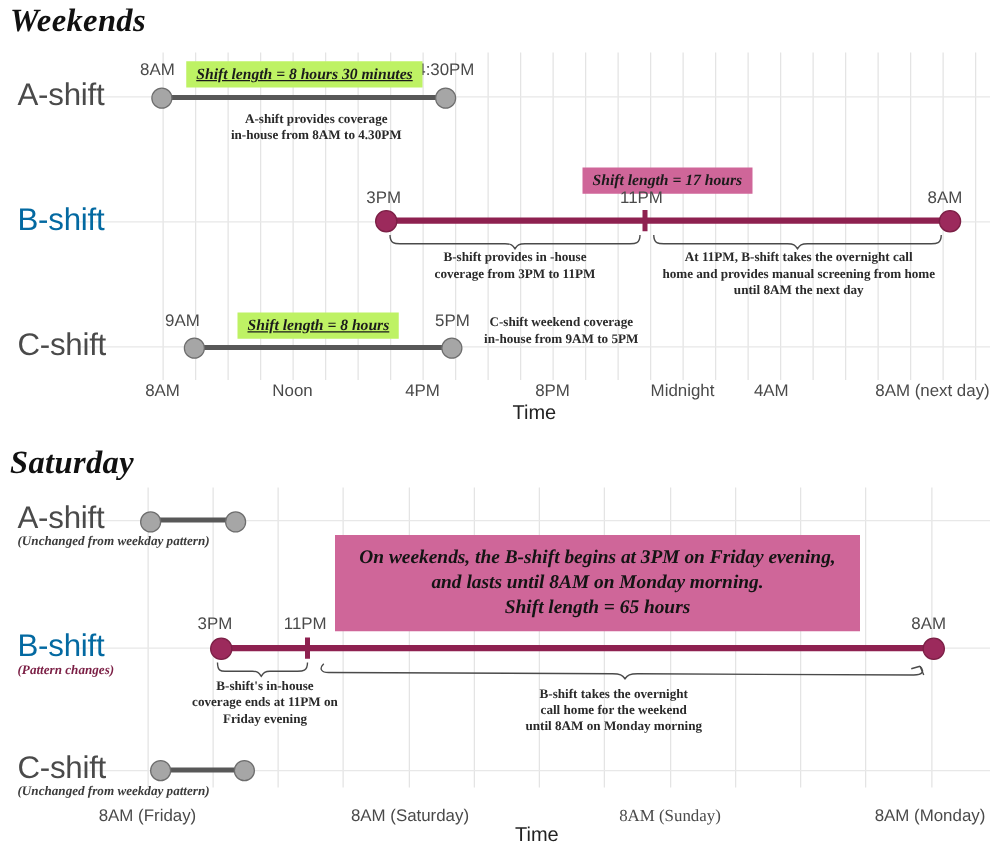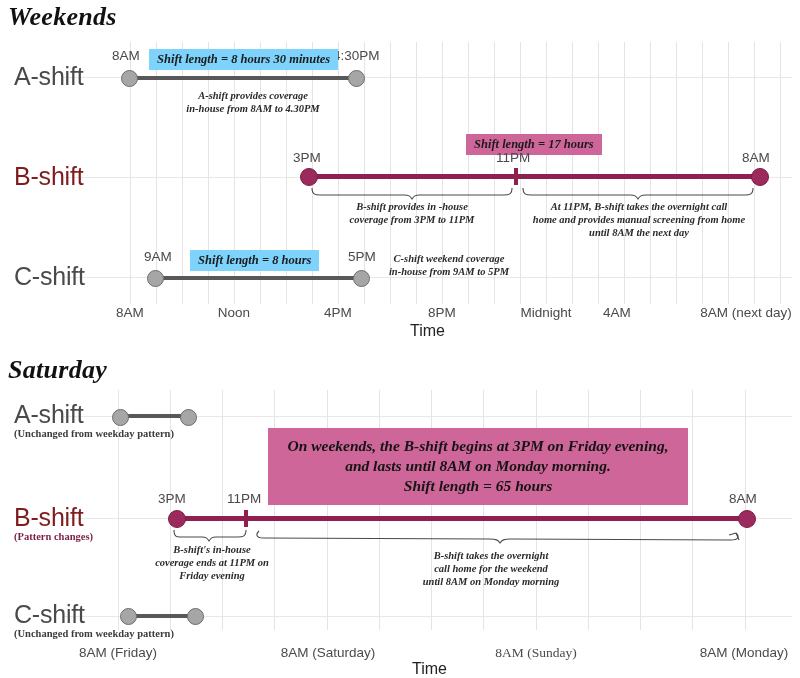--- a/index.html
+++ b/index.html
@@ -11,23 +11,23 @@
   
   .section-title{
     font-family:"Liberation Serif", serif;font-style:italic;font-weight:bold;
     font-size:26px;color:#111;letter-spacing:.3px;
   }
   
   .row-label{
     font-size:25px;color:#4a4a4a;font-weight:400;letter-spacing:-.2px;
     text-align:left;white-space:nowrap;
   }
-  .row-label.b{color:#7f1d1d;text-align:center;}
+  .row-label.b{color:#0369a1;text-align:center;}
   .sub-label{
-    font-family:"Liberation Serif", serif;font-weight:bold;
+    font-family:"Liberation Serif", serif;font-style:italic;font-weight:bold;
     font-size:10.5px;color:#3b3b3b;line-height:12px;white-space:nowrap;
   }
   .sub-label.b{color:#7b1f45;}
   
   .gridline{width:1px;background:#e4e4e4;}
   .baserule{height:1px;background:#e8e8e8;}
   
   .bar{height:4px;border-radius:0;}
   .bar.grey{background:#585858;}
   .bar.pink{background:#8e2150;height:5px;}
@@ -35,25 +35,25 @@
   .dot.grey{width:15px;height:15px;background:#a6a6a6;border:1.6px solid #6d6d6d;}
   .dot.pink{width:16px;height:16px;background:#9c2a5c;border:1.6px solid #7b1f45;}
   .tick-mark{width:4px;height:17px;background:#8e2150;}
   
   .time-cap{font-size:13.5px;color:#4a4a4a;white-space:nowrap;}
   
   .chip{
     font-family:"Liberation Serif", serif;font-style:italic;font-weight:bold;
     font-size:12.5px;color:#1b1b1b;padding:3px 8px;white-space:nowrap;
   }
-  .chip.grey{background:#7dd3fc;}
+  .chip.grey{background:#bef264;text-decoration:underline;}
   .chip.pink{background:#cf6699;}
   
   .note{
-    font-family:"Liberation Serif", serif;font-style:italic;font-weight:bold;
+    font-family:"Liberation Serif", serif;font-weight:bold;
     font-size:10.5px;color:#2a2a2a;line-height:13px;text-align:center;white-space:pre-line;
   }
   
   .callout{
     background:#cf6699;color:#141414;text-align:center;
     font-family:"Liberation Serif", serif;font-style:italic;font-weight:bold;
     font-size:15.5px;line-height:20px;padding:8px 10px 9px;white-space:pre-line;
   }
   
   .axis-tick{font-size:13.5px;color:#4a4a4a;white-space:nowrap;text-align:center;}
@@ -130,21 +130,21 @@
 <svg class="brace" style="left:521px;top:186px;" width="234" height="14" viewBox="0 0 234 14">
   <path d="M2,2 C2,9 6,9 10,9 L109,9 C114,9 115,10 117,13 C119,10 120,9 125,9 L224,9 C228,9 232,9 232,2"></path>
 </svg>
 <div class="abs note" style="left:520px;top:200px;width:238px;">At 11PM, B-shift takes the overnight call
 home and provides manual screening from home
 until 8AM the next day</div>
 
 <div class="abs baserule" style="left:62px;top:277px;width:730px;"></div>
 <div class="abs row-label" style="left:14px;top:262px;">C-shift</div>
 
-<div class="abs time-cap" style="left:144px;top:249px;">9AM</div>
+<div class="abs time-cap" style="left:132px;top:249px;">9AM</div>
 <div class="abs time-cap" style="left:348px;top:249px;">5PM</div>
 <div class="abs chip grey" style="left:190px;top:250px;">Shift length = 8 hours</div>
 
 <div class="abs bar grey" style="left:156px;top:276px;width:206px;"></div>
 <div class="abs dot grey" style="left:147px;top:270px;"></div>
 <div class="abs dot grey" style="left:353px;top:270px;"></div>
 
 <div class="abs note" style="left:375px;top:252px;width:148px;">C-shift weekend coverage
 in-house from 9AM to 5PM</div>
 

